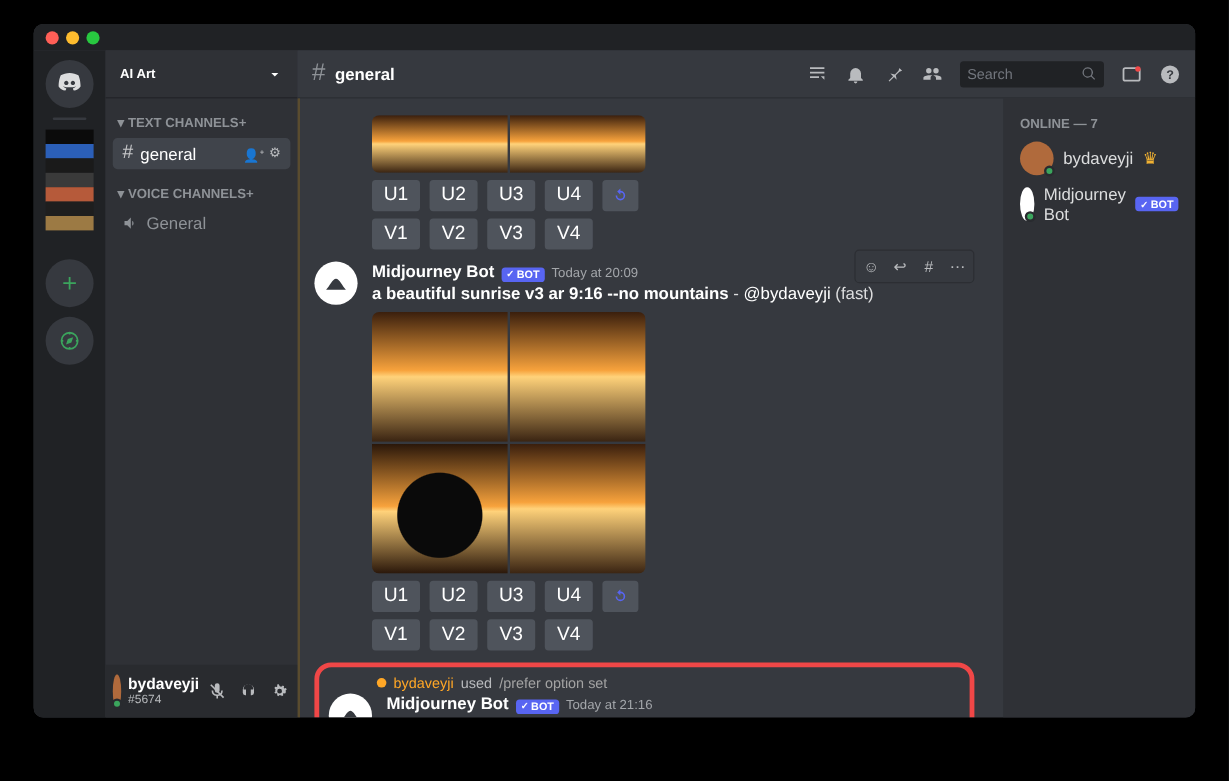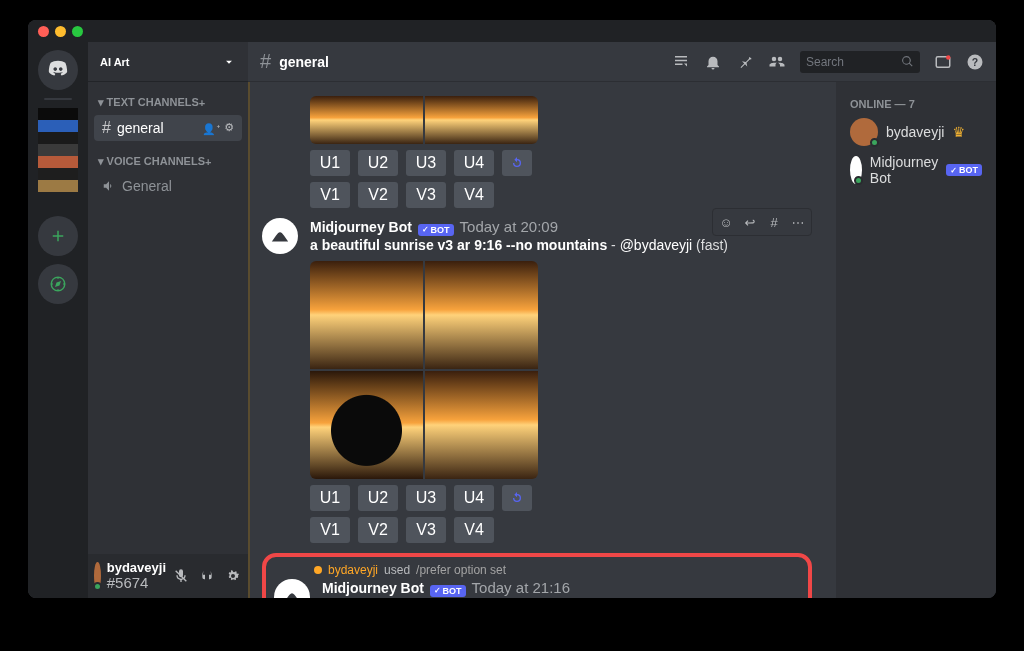--- a/index.html
+++ b/index.html
@@ -117,21 +117,21 @@
   background: #292b2f;
   display: flex;
   align-items: center;
   padding: 0 6px;
   gap: 6px;
 }
 .avatar { width: 28px; height: 28px; border-radius: 50%; background: #5865f2; position: relative; }
 .avatar .dot { position: absolute; right: -1px; bottom: -1px; width: 9px; height: 9px; border-radius: 50%; background: #3ba55d; border: 2px solid #292b2f; }
 .uname { display: flex; flex-direction: column; font-size: 12px; line-height: 1.1; }
 .uname .n { color: #fff; font-weight: 600; font-size: 13px; }
-.uname .d { color: #b9bbbe; font-size: 15px; }
+.uname .d { color: #b9bbbe; font-size: 10px; }
 .ubtns { margin-left: auto; display: flex; gap: 8px; color: #b9bbbe; font-size: 15px; }
 .icon-btn { cursor: pointer; width: 18px; height: 18px; display: inline-flex; align-items: center; justify-content: center; }
 
 .content { flex: 1; display: flex; flex-direction: column; min-width: 0; }
 .chat-hdr {
   height: 40px;
   background: #36393f;
   border-bottom: 1px solid #2c2e33;
   display: flex;
   align-items: center;
@@ -163,21 +163,21 @@
 .msg-av svg { width: 22px; height: 22px; }
 .msg-body { flex: 1; min-width: 0; }
 .msg-head { display: flex; align-items: baseline; gap: 6px; font-size: 14px; }
 .msg-head .author { font-weight: 600; color: #fff; }
 .badge-bot {
   background: #5865f2; color: #fff; font-size: 9px;
   padding: 1px 4px; border-radius: 3px; font-weight: 600;
   display: inline-flex; align-items: center; gap: 2px;
 }
 .badge-bot::before { content: "✓"; font-size: 8px; }
-.msg-head .ts { font-size: 15px; color: #a3a6aa; }
+.msg-head .ts { font-size: 11px; color: #a3a6aa; }
 .msg-text { color: #dcddde; font-size: 14px; line-height: 1.4; }
 .msg-text .mention { color: #ffffff; }
 .msg-text .bold { font-weight: 700; color: #fff; }
 .msg-text .mono { font-family: Consolas, monospace; background: #2f3136; padding: 0 3px; border-radius: 3px; font-size: 13px;}
 
 .btn-grid { display: flex; gap: 8px; margin-top: 6px; }
 .mj-btn {
   width: 40px; height: 26px;
   background: #4f545c;
   border-radius: 3px;

